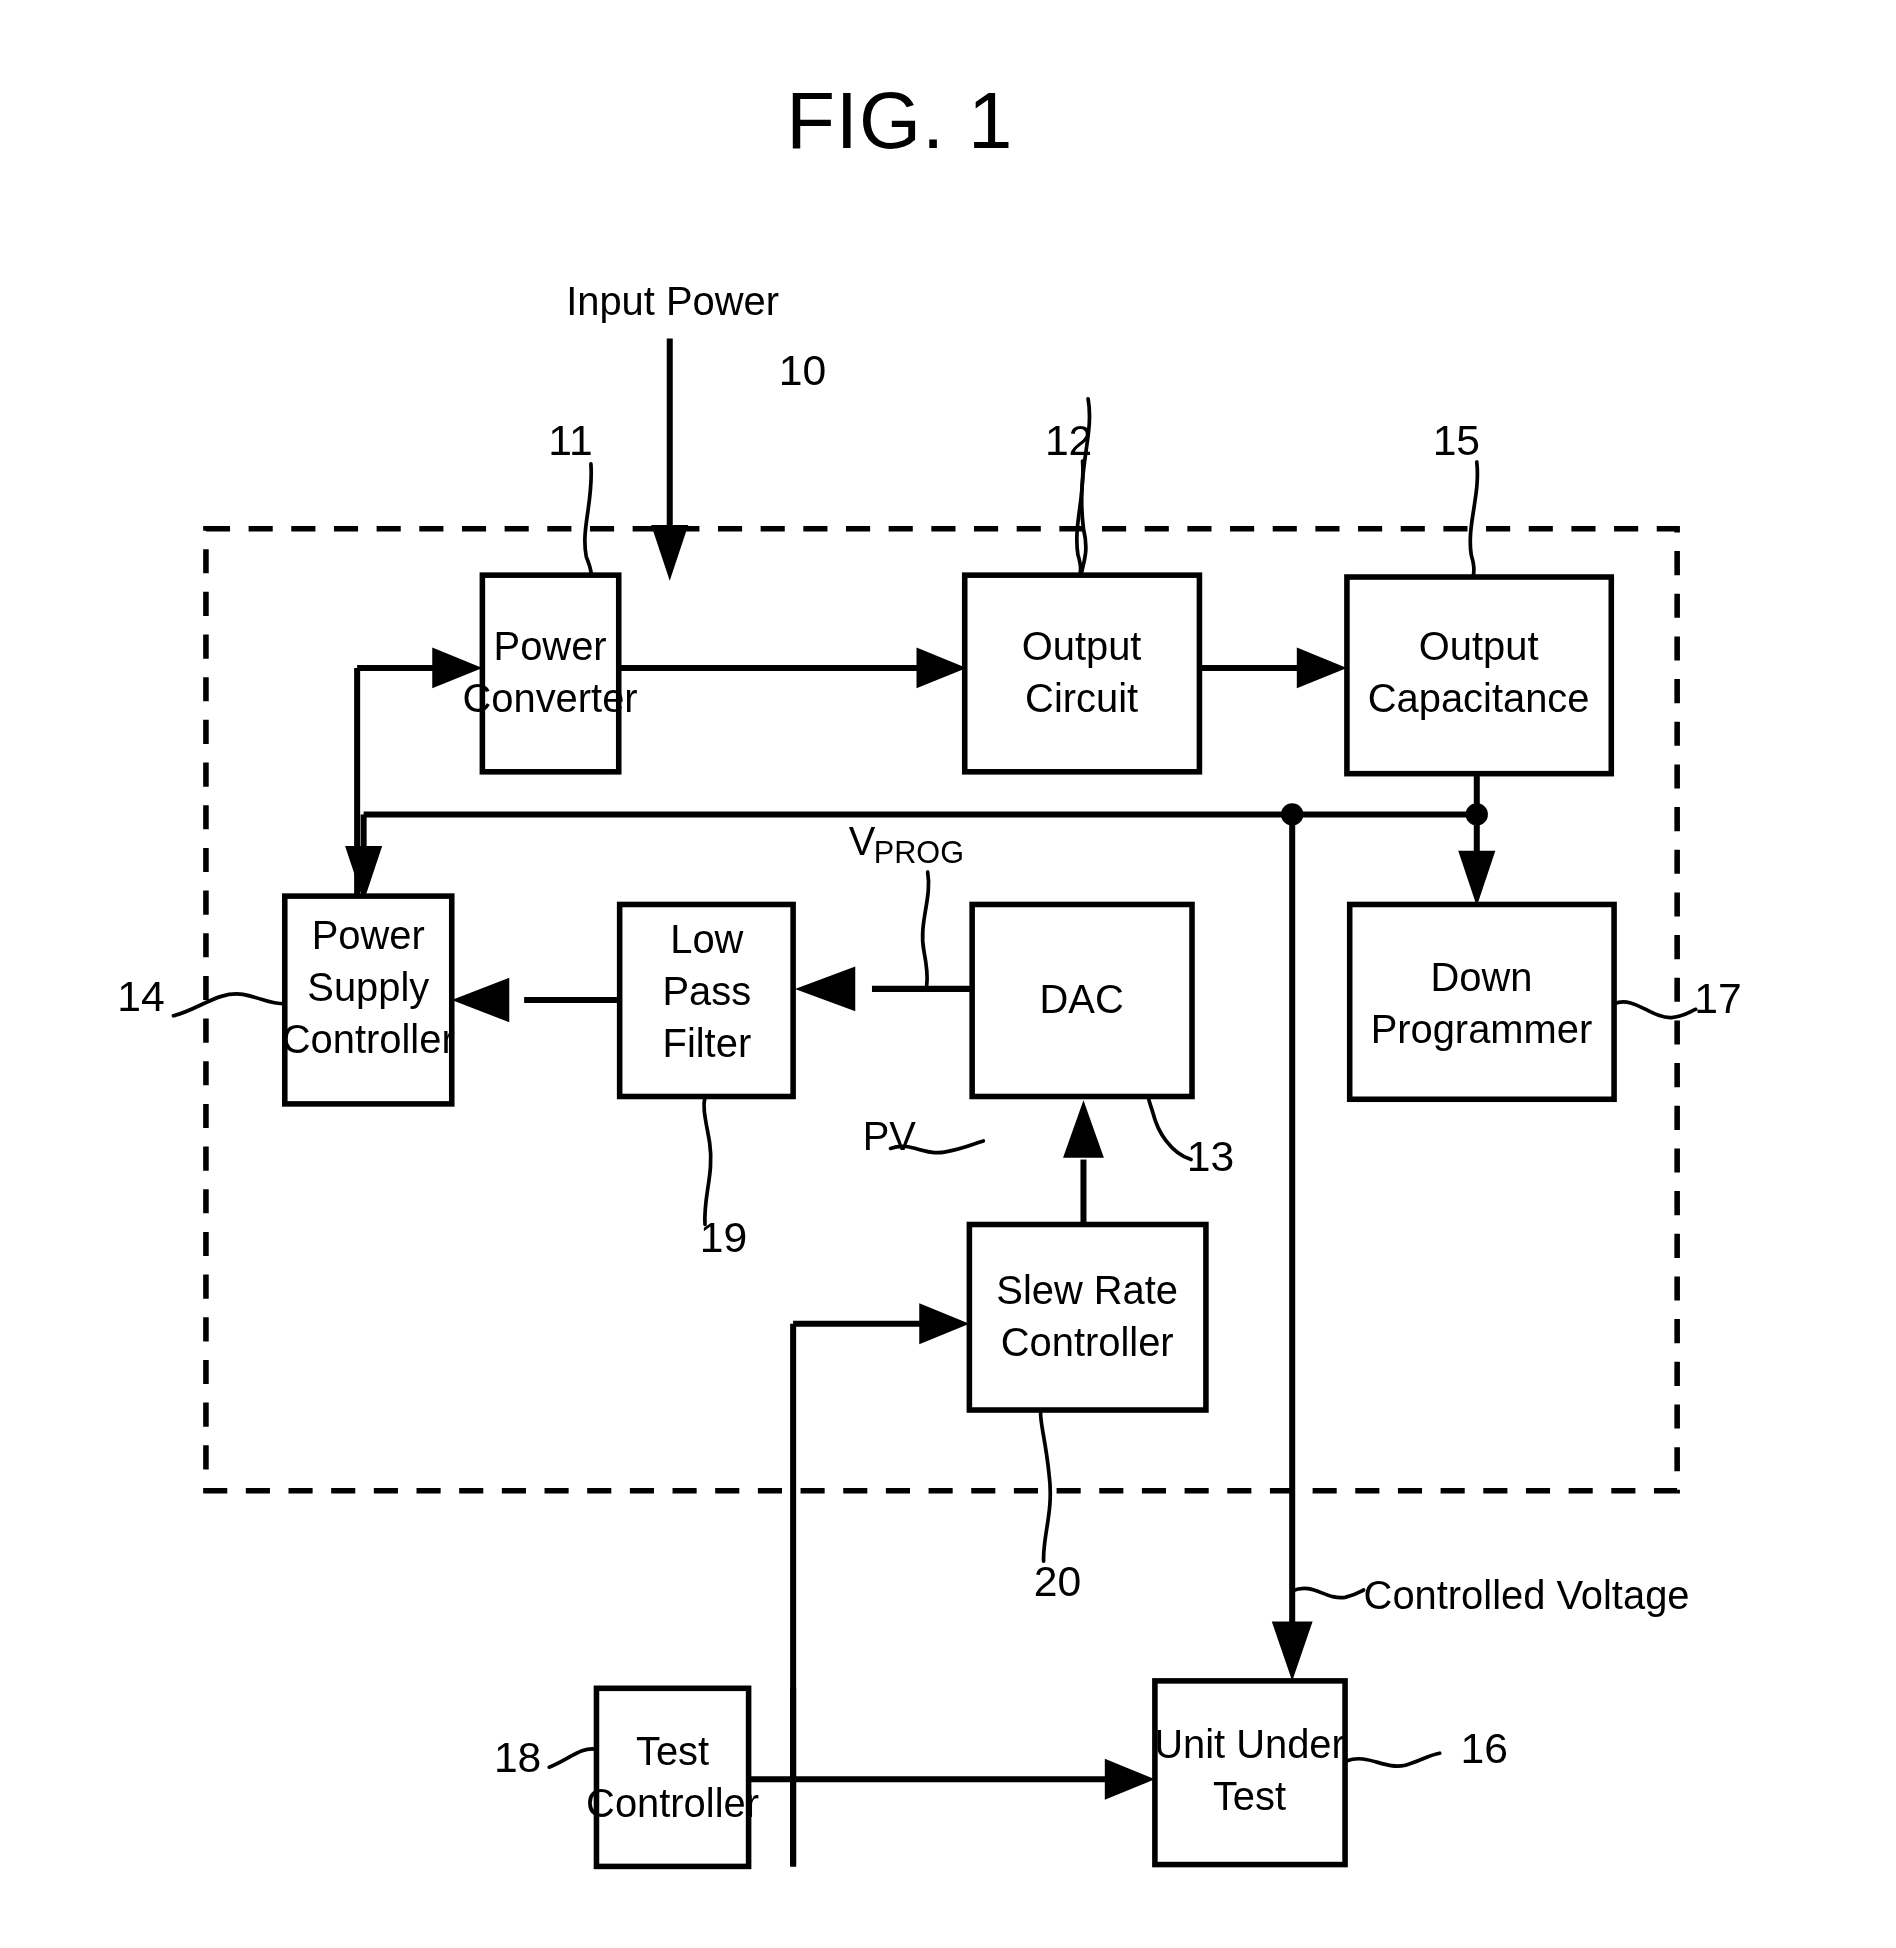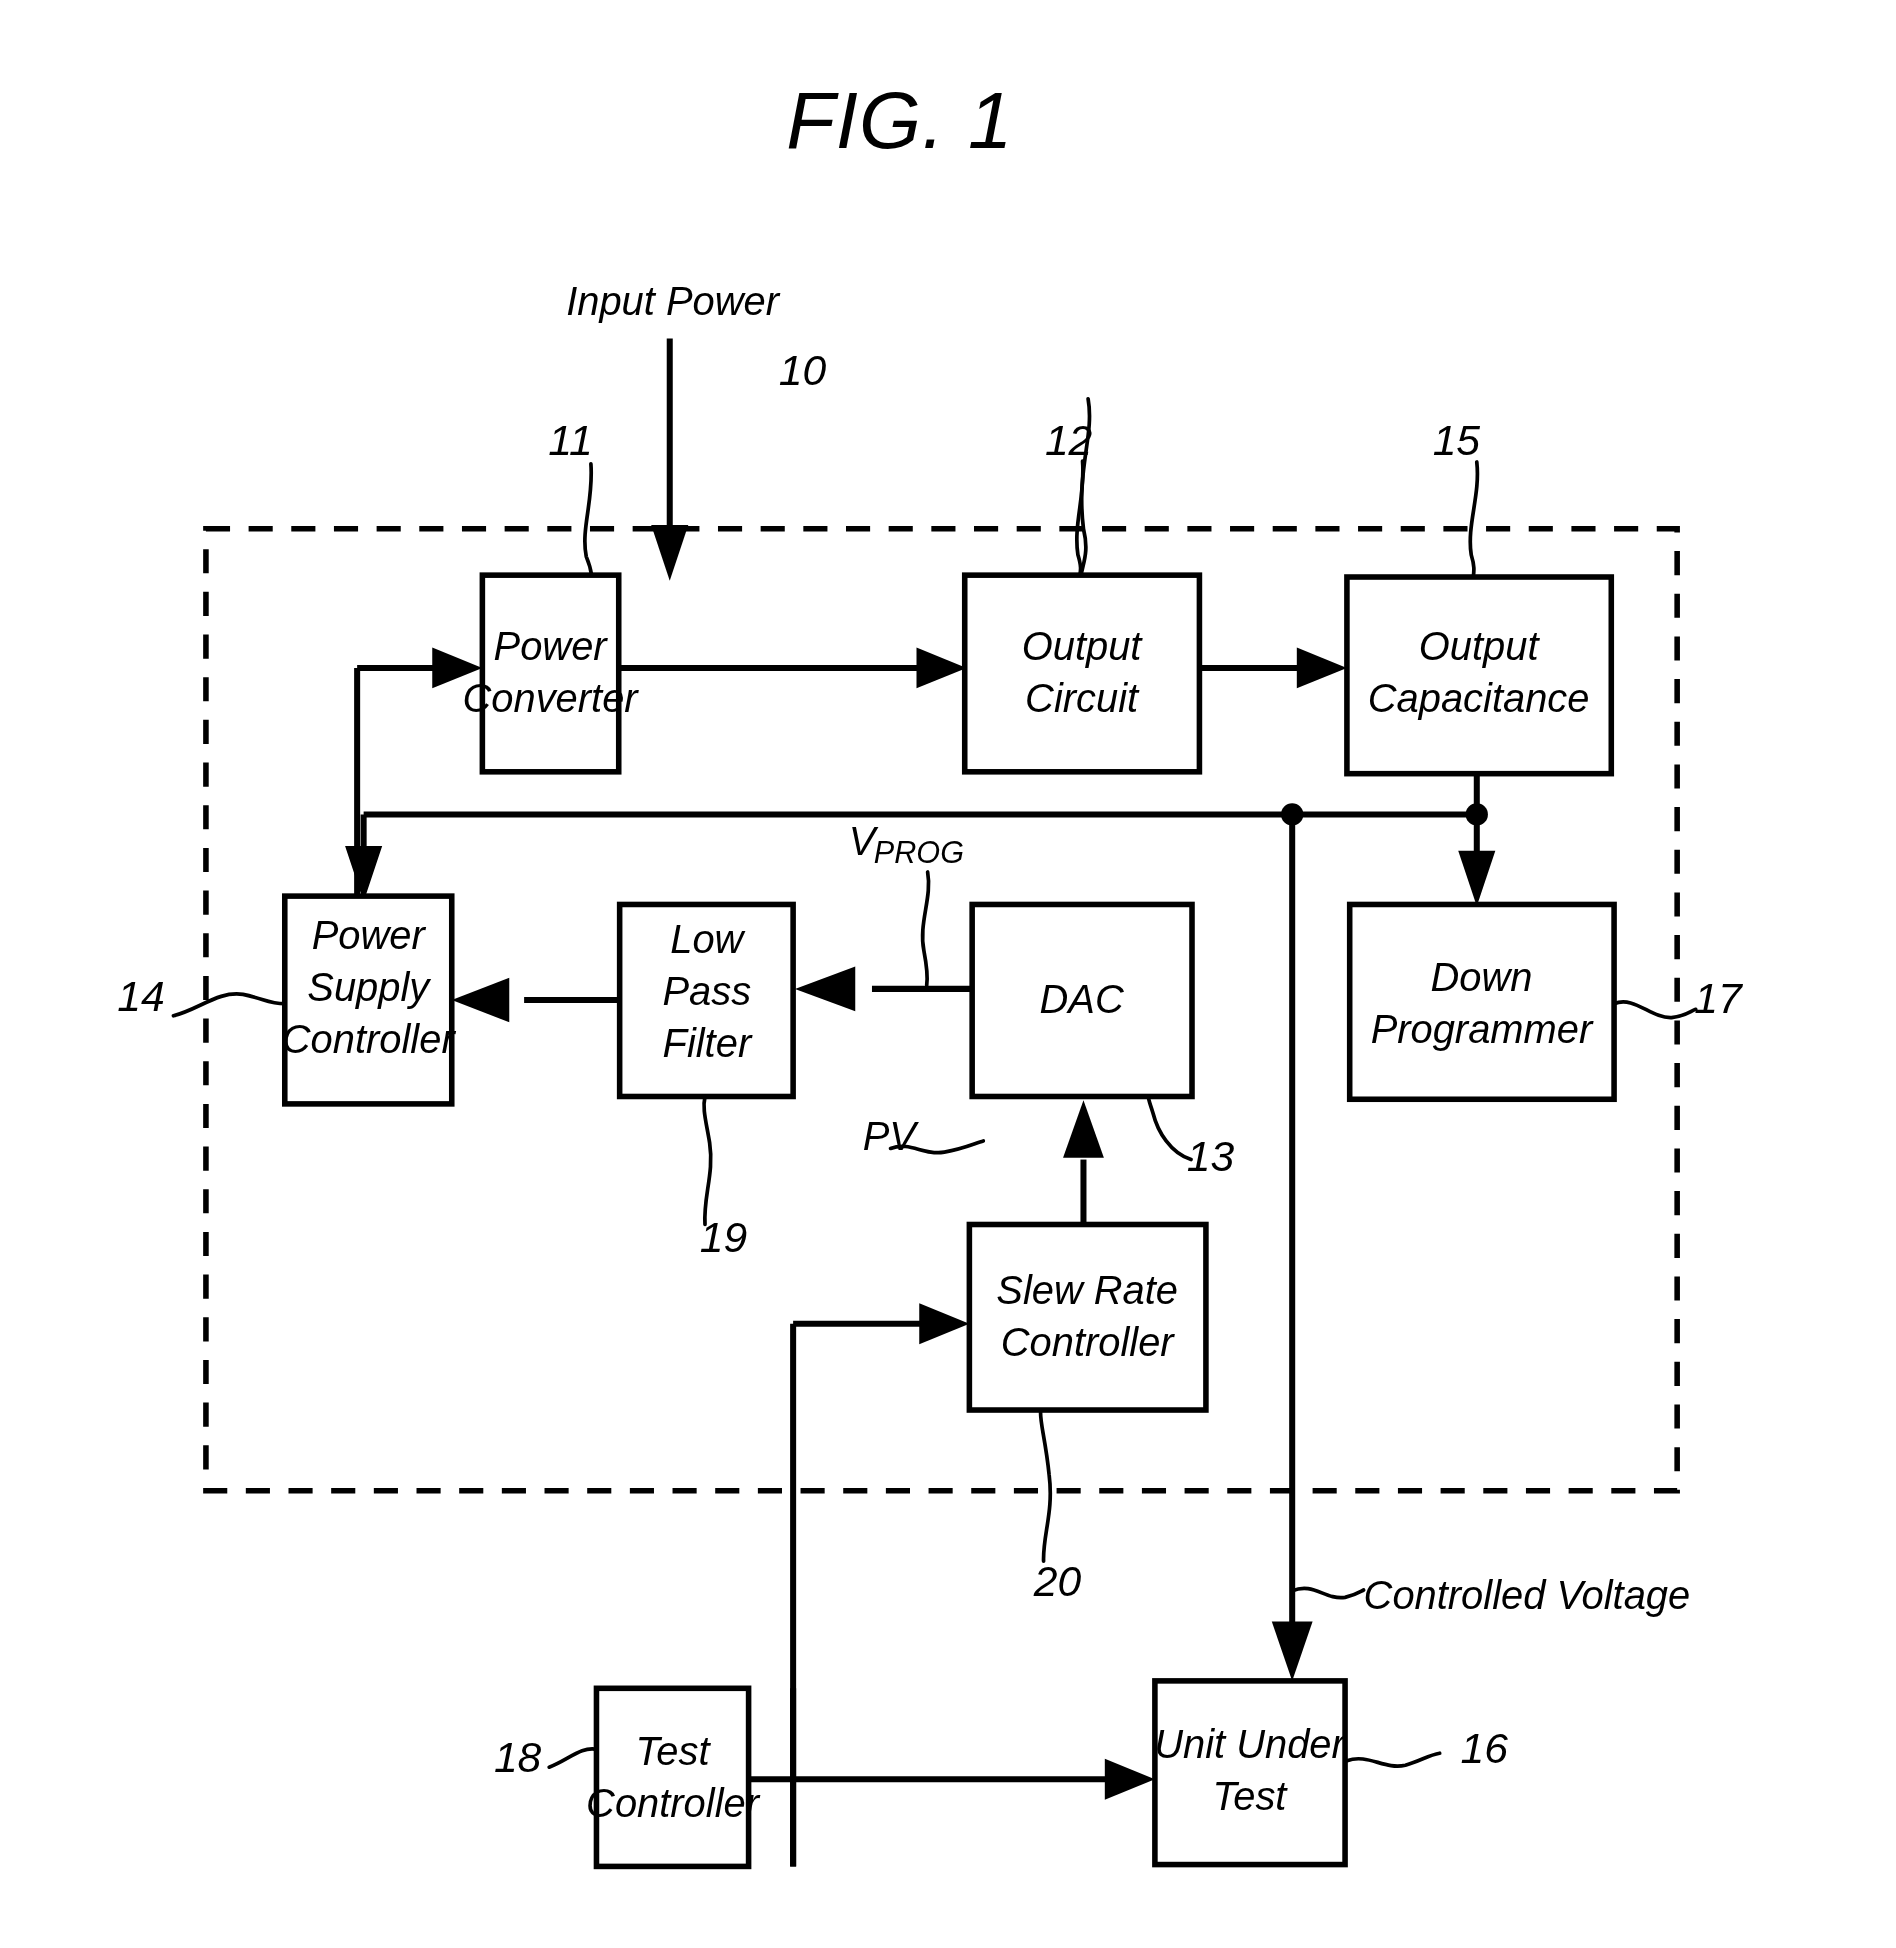--- a/index.html
+++ b/index.html
@@ -11,21 +11,20 @@
     width: 1897px;
     height: 1949px;
     font-family: "Liberation Sans", sans-serif;
     color: #000000;
     overflow: hidden;
   }
   #figure-root {
     position: relative;
     width: 1897px;
     height: 1949px;
-    font-style: italic;
   }
   svg.diagram {
     position: absolute;
     left: 0;
     top: 0;
     width: 1897px;
     height: 1949px;
   }
   .fig-title {
     font-size: 86px;

